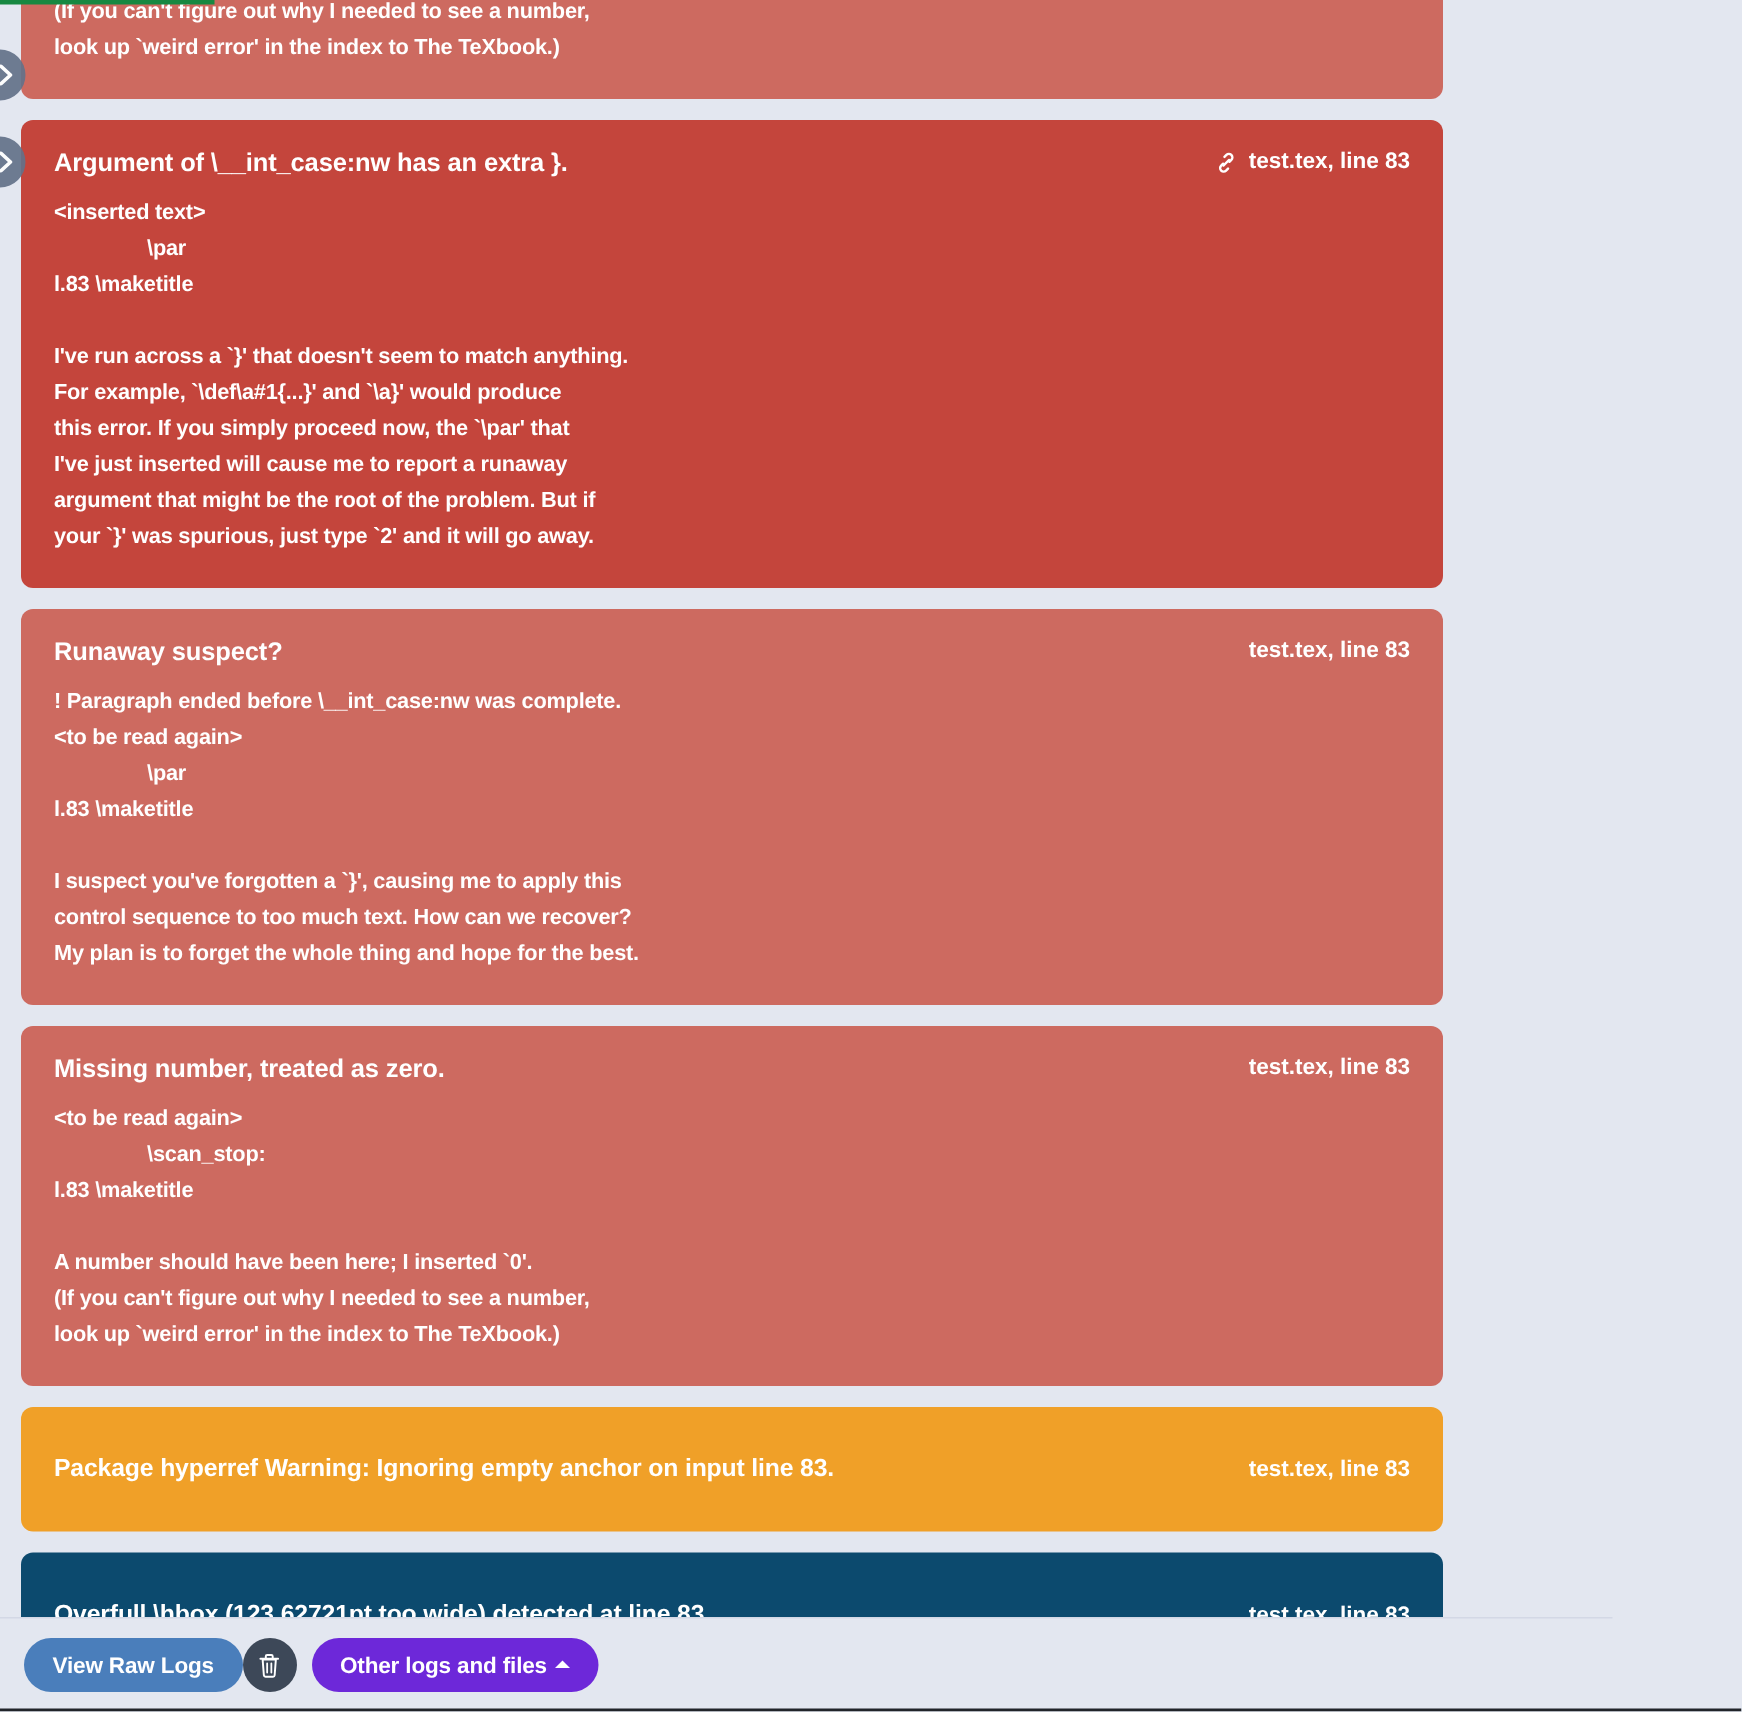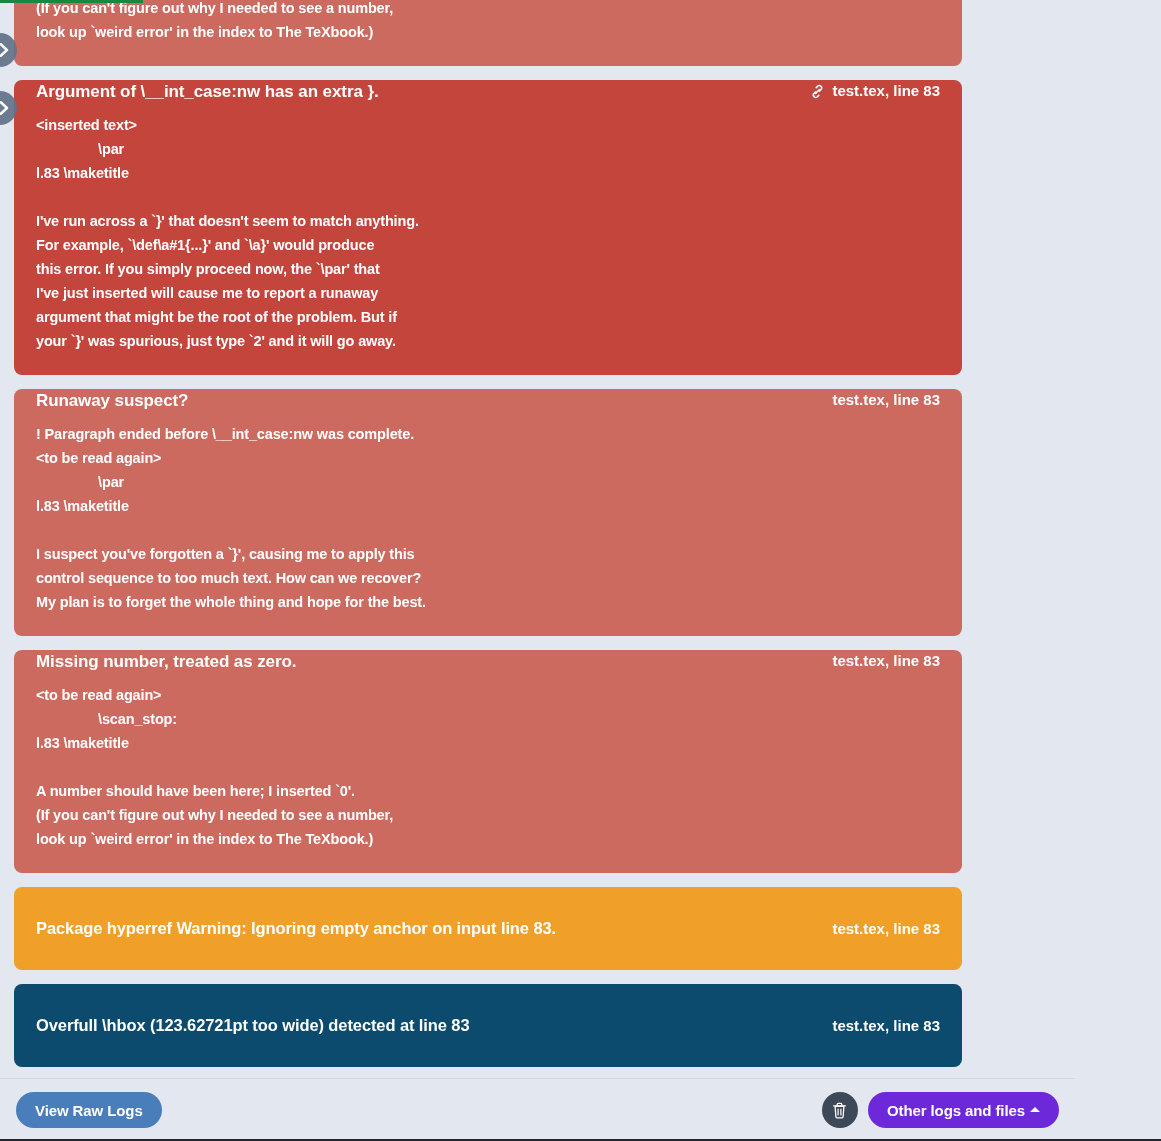--- a/index.html
+++ b/index.html
@@ -63,21 +63,21 @@
   .log-card.clipped-top {
     margin-top: 0;
     border-top-left-radius: 0;
     border-top-right-radius: 0;
   }
 
   .card-header {
     display: flex;
     align-items: flex-start;
     justify-content: space-between;
-    padding: 1px 22px 0 22px;
+    padding: 18px 22px 0 22px;
     gap: 16px;
   }
   .card-title {
     font-size: 17px;
     font-weight: bold;
     line-height: 1.3;
     letter-spacing: -0.1px;
   }
   .card-location {
     font-size: 15px;
@@ -152,21 +152,20 @@
   .footer {
     position: absolute;
     left: 0;
     bottom: 0;
     width: 1075px;
     height: 63px;
     background: #e3e7f0;
     border-top: 1px solid #d3d8e5;
     display: flex;
     align-items: center;
-    justify-content: space-between;
     padding: 0 16px;
     box-sizing: border-box;
   }
   .footer-left, .footer-right {
     display: flex;
     align-items: center;
     gap: 10px;
   }
   .btn {
     border: none;

